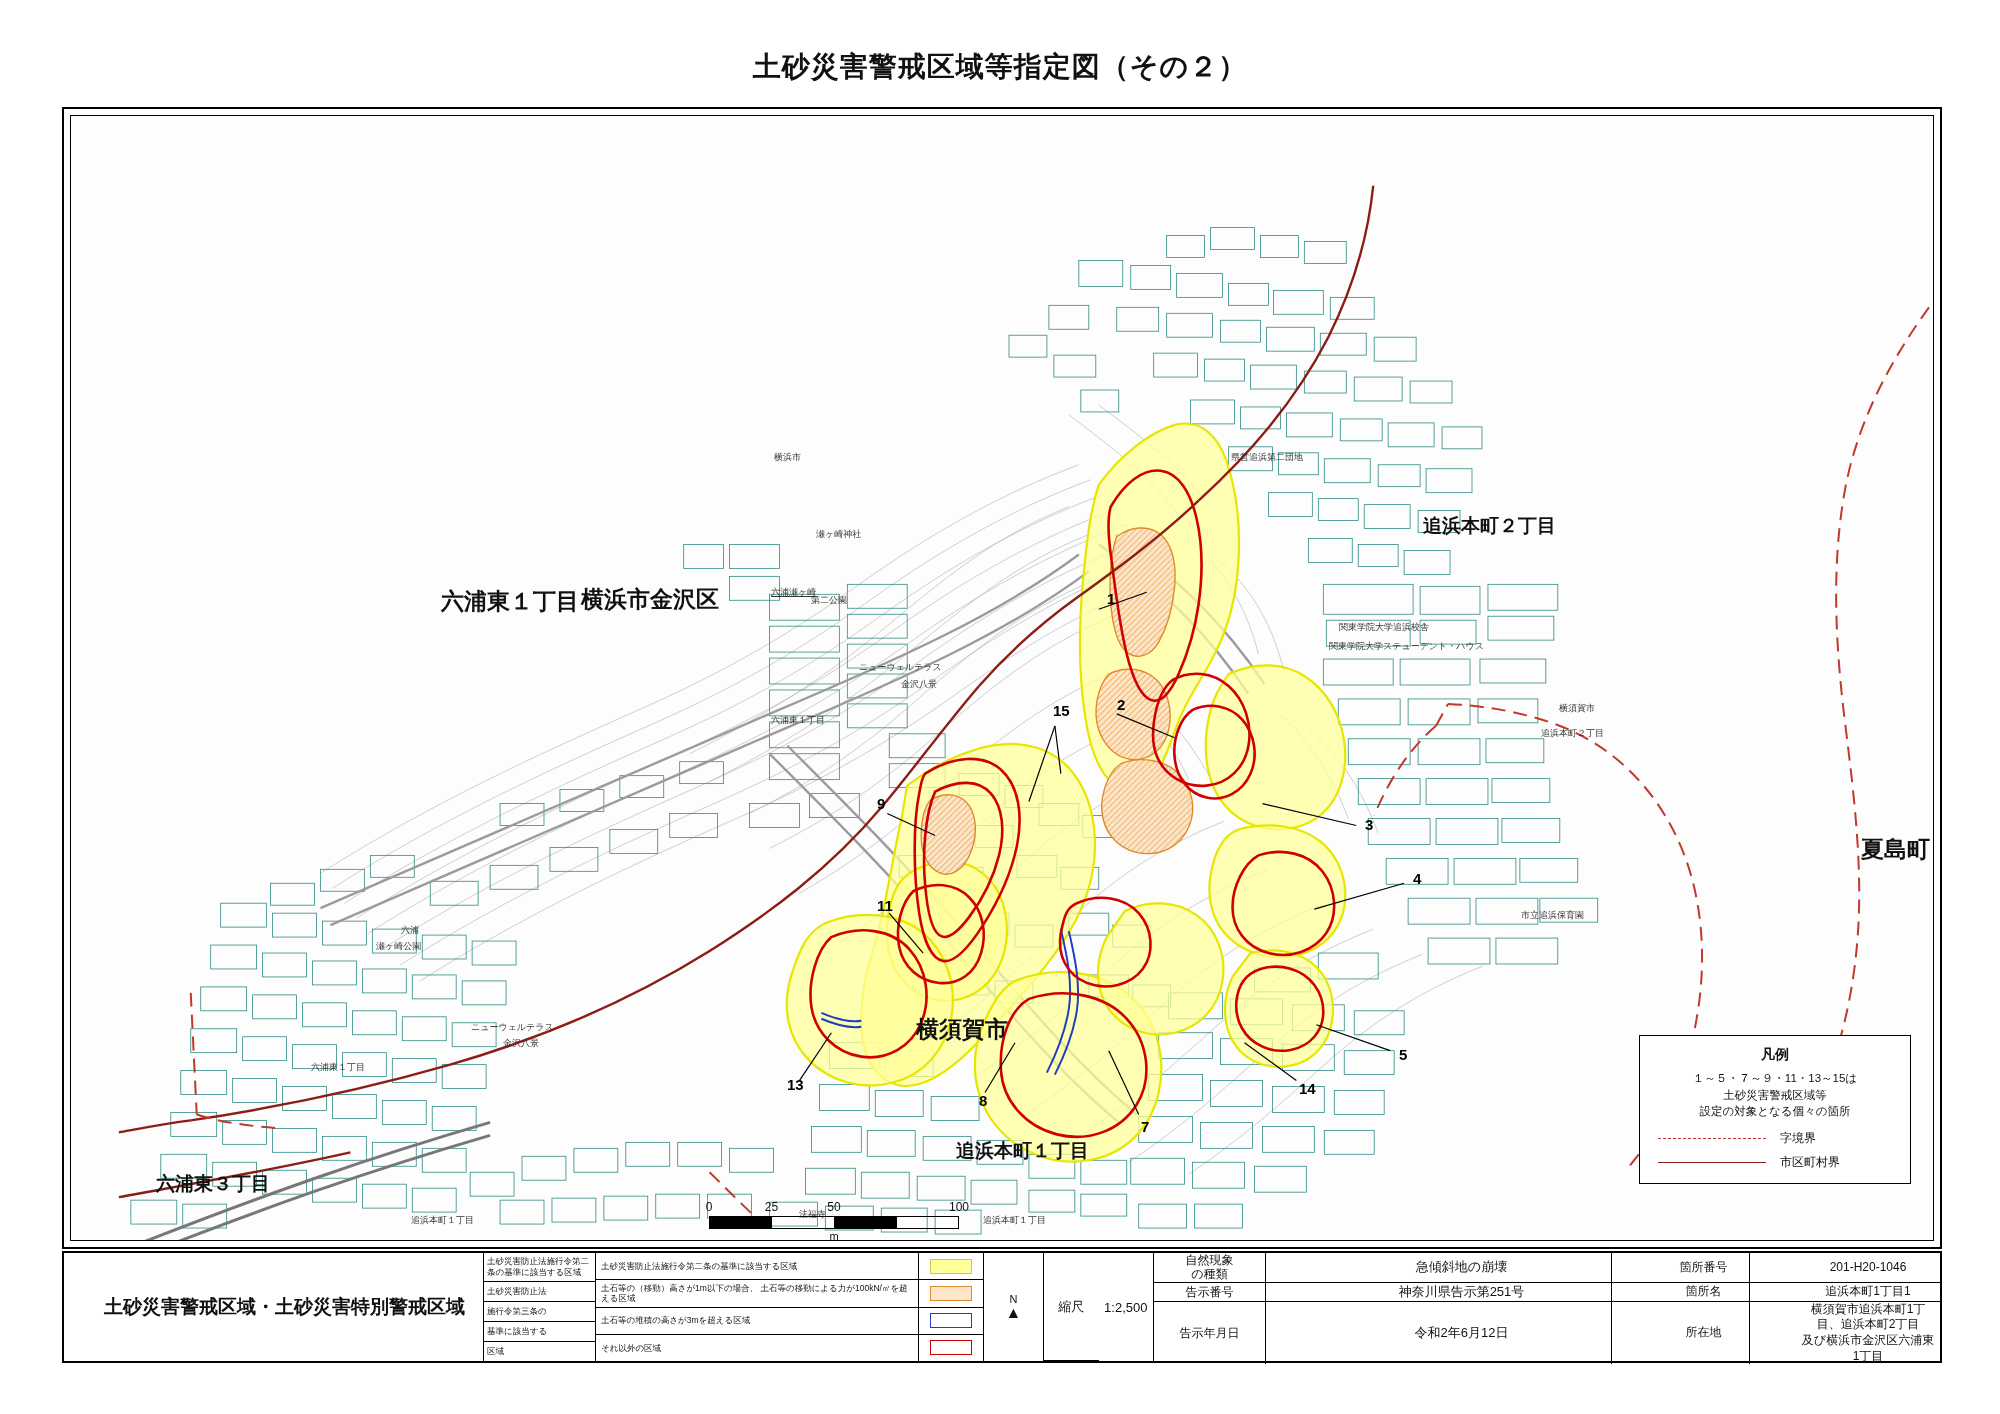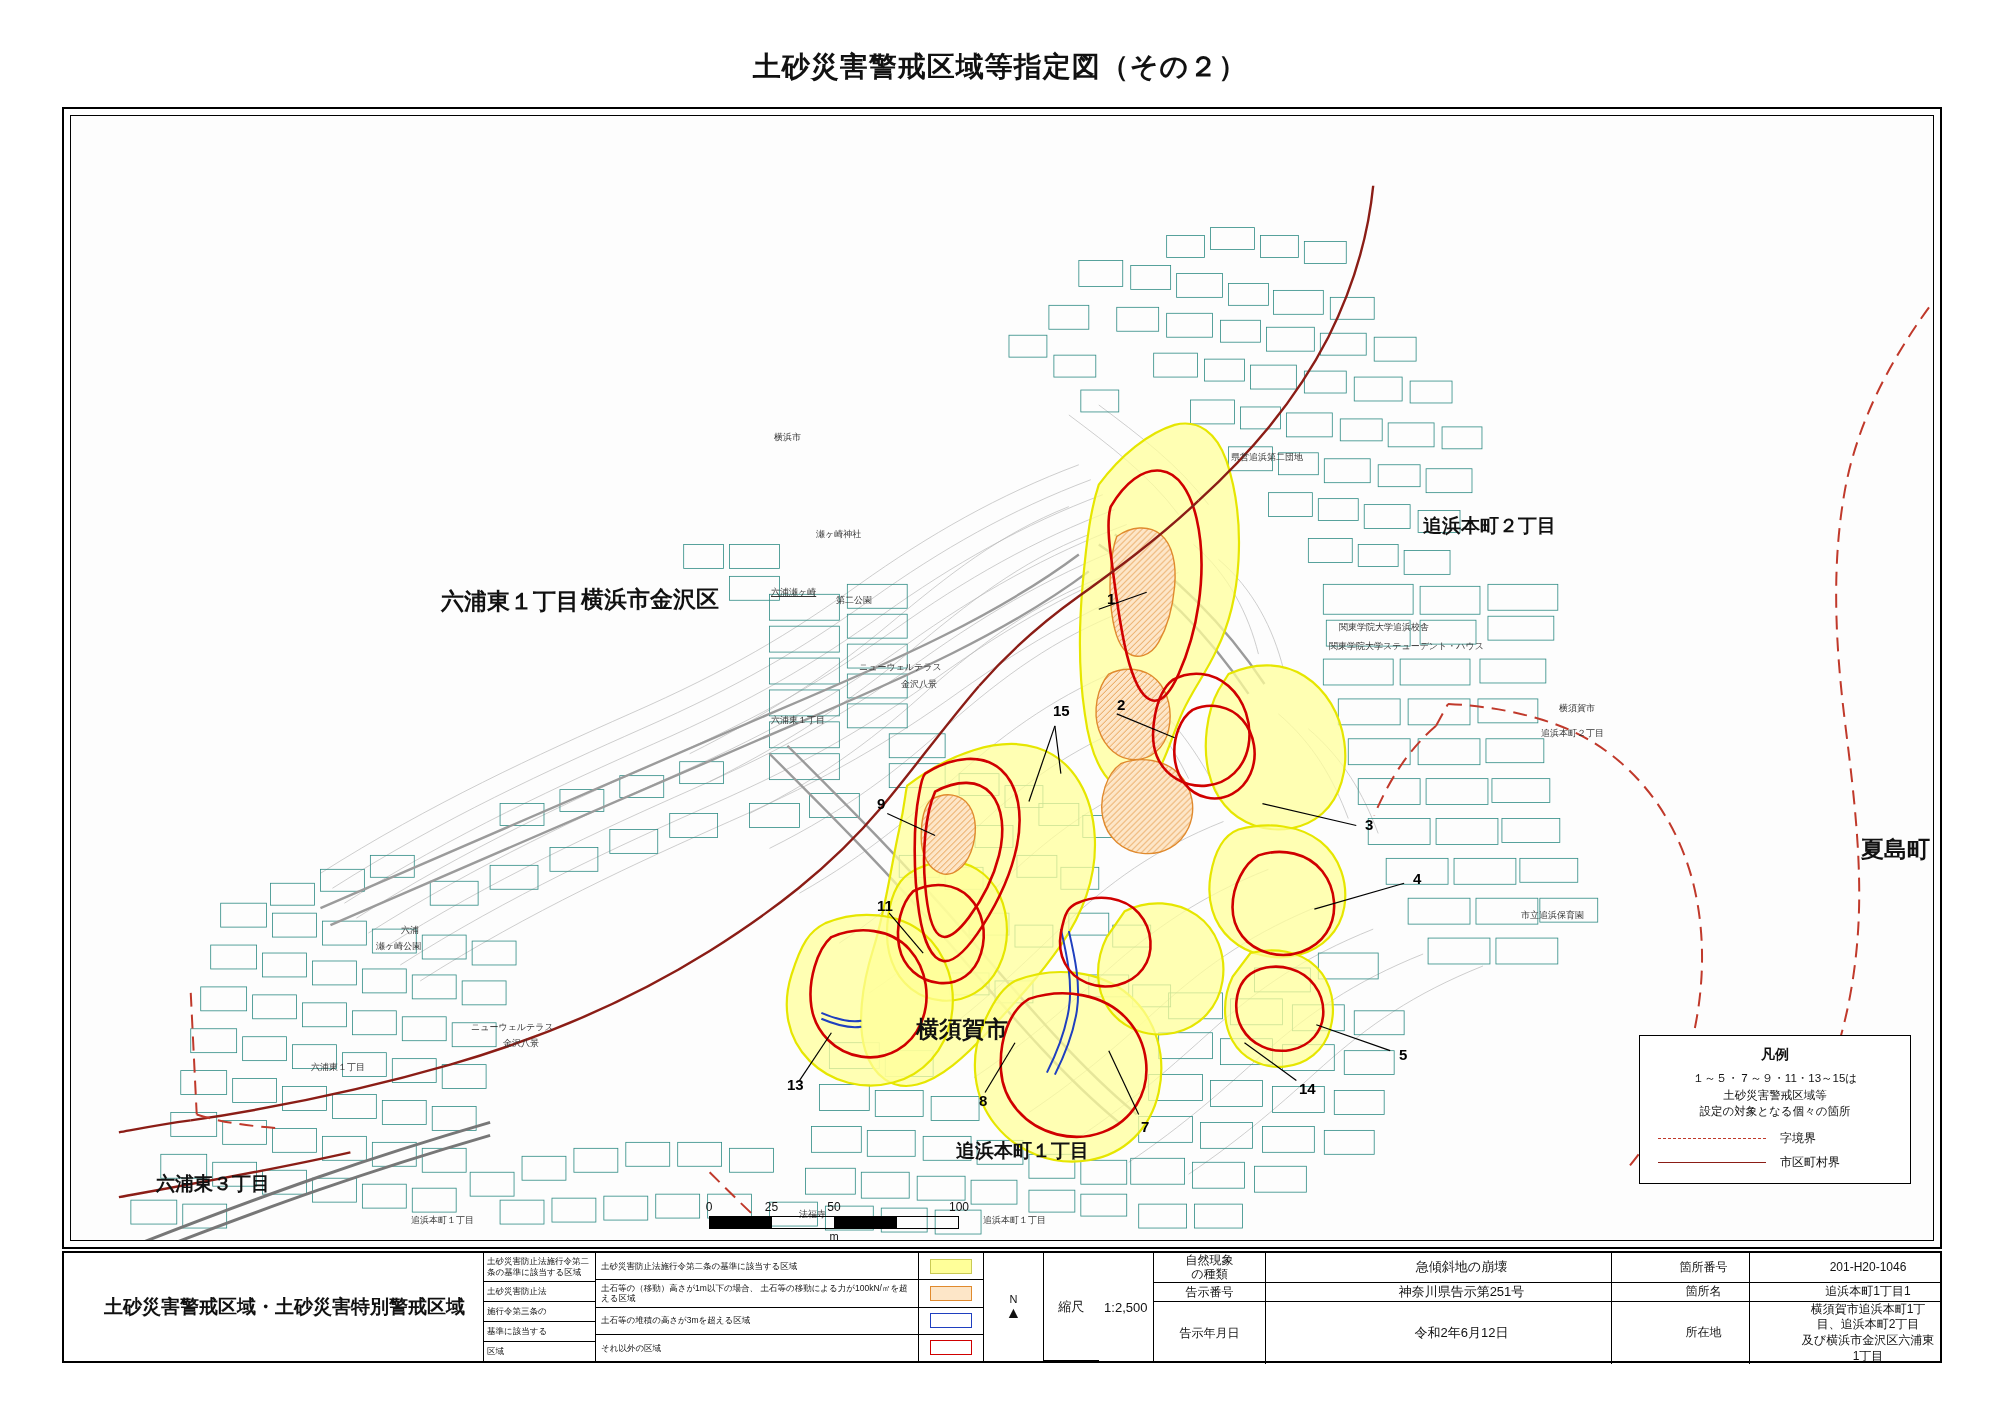--- a/index.html
+++ b/index.html
@@ -474,24 +474,24 @@
 
       <div>
         <div class="place big" style="left:370px;top:470px;">六浦東１丁目</div>
         <div class="place big" style="left:510px;top:468px;">横浜市金沢区</div>
         <div class="place mid" style="left:1352px;top:397px;">追浜本町２丁目</div>
         <div class="place big" style="left:1790px;top:718px;">夏島町</div>
         <div class="place big" style="left:845px;top:898px;">横須賀市</div>
         <div class="place mid" style="left:885px;top:1022px;">追浜本町１丁目</div>
         <div class="place mid" style="left:85px;top:1055px;">六浦東３丁目</div>
 
-        <div class="place tiny" style="left:703px;top:315px;">横浜市</div>
+        <div class="place tiny" style="left:703px;top:335px;">横浜市</div>
         <div class="place tiny" style="left:745px;top:412px;">瀬ヶ崎神社</div>
         <div class="place tiny" style="left:700px;top:470px;text-decoration:underline;">六浦瀬ヶ崎</div>
-        <div class="place tiny" style="left:765px;top:478px;">第二公園</div>
+        <div class="place tiny" style="left:740px;top:478px;">第二公園</div>
         <div class="place tiny" style="left:788px;top:545px;">ニューウェルテラス</div>
         <div class="place tiny" style="left:830px;top:562px;">金沢八景</div>
         <div class="place tiny" style="left:700px;top:598px;">六浦東１丁目</div>
         <div class="place tiny" style="left:1160px;top:335px;">県営追浜第二団地</div>
         <div class="place tiny" style="left:1268px;top:505px;">関東学院大学追浜校舎</div>
         <div class="place tiny" style="left:1258px;top:524px;">関東学院大学ステューデント・ハウス</div>
         <div class="place tiny" style="left:1488px;top:586px;">横須賀市</div>
         <div class="place tiny" style="left:1470px;top:611px;">追浜本町２丁目</div>
         <div class="place tiny" style="left:1450px;top:793px;">市立追浜保育園</div>
         <div class="place tiny" style="left:330px;top:808px;">六浦</div>

